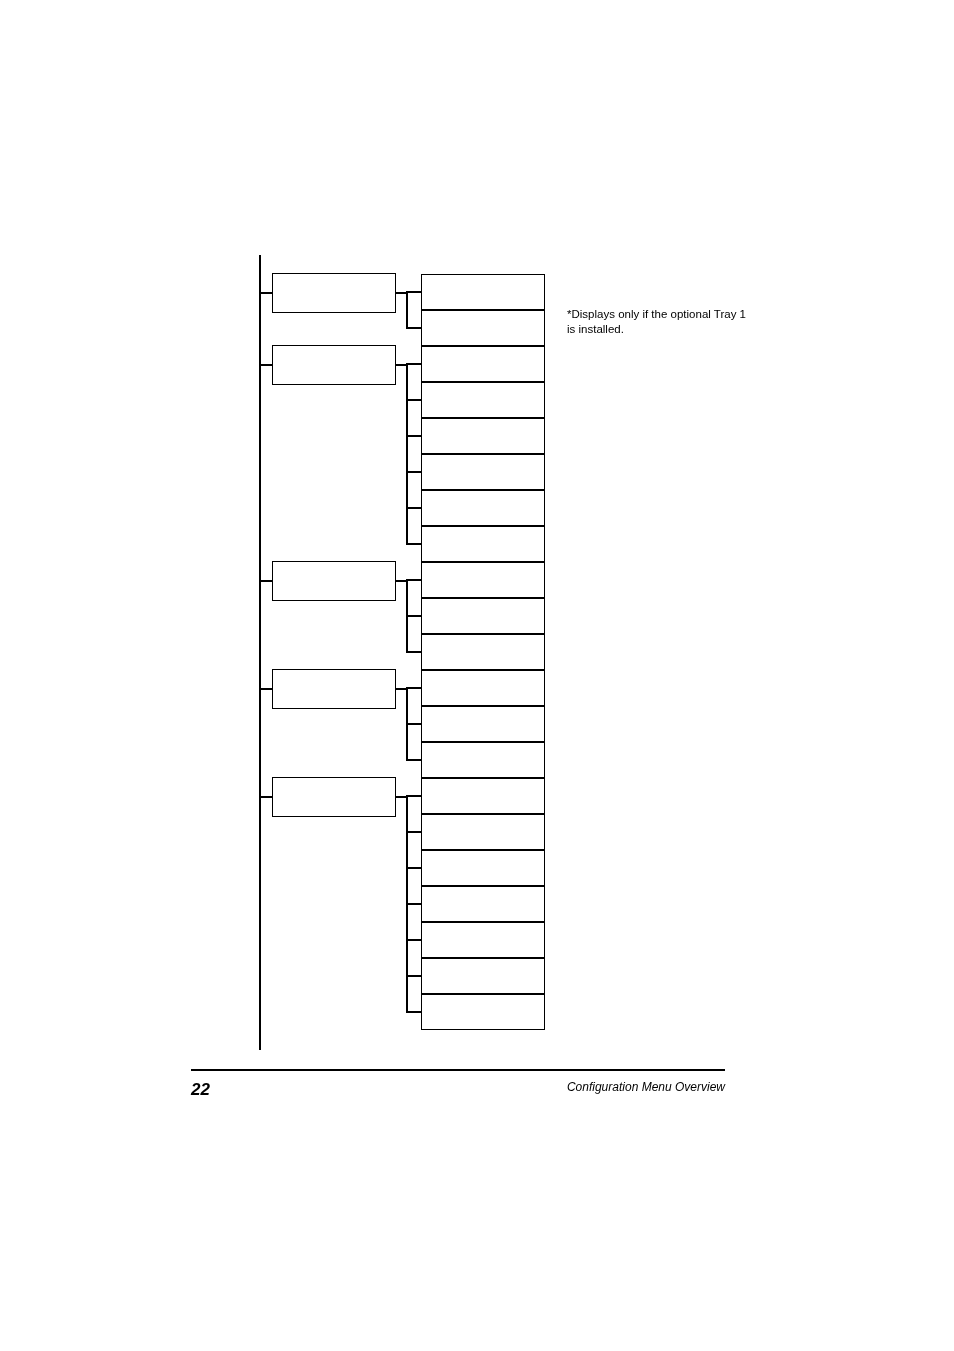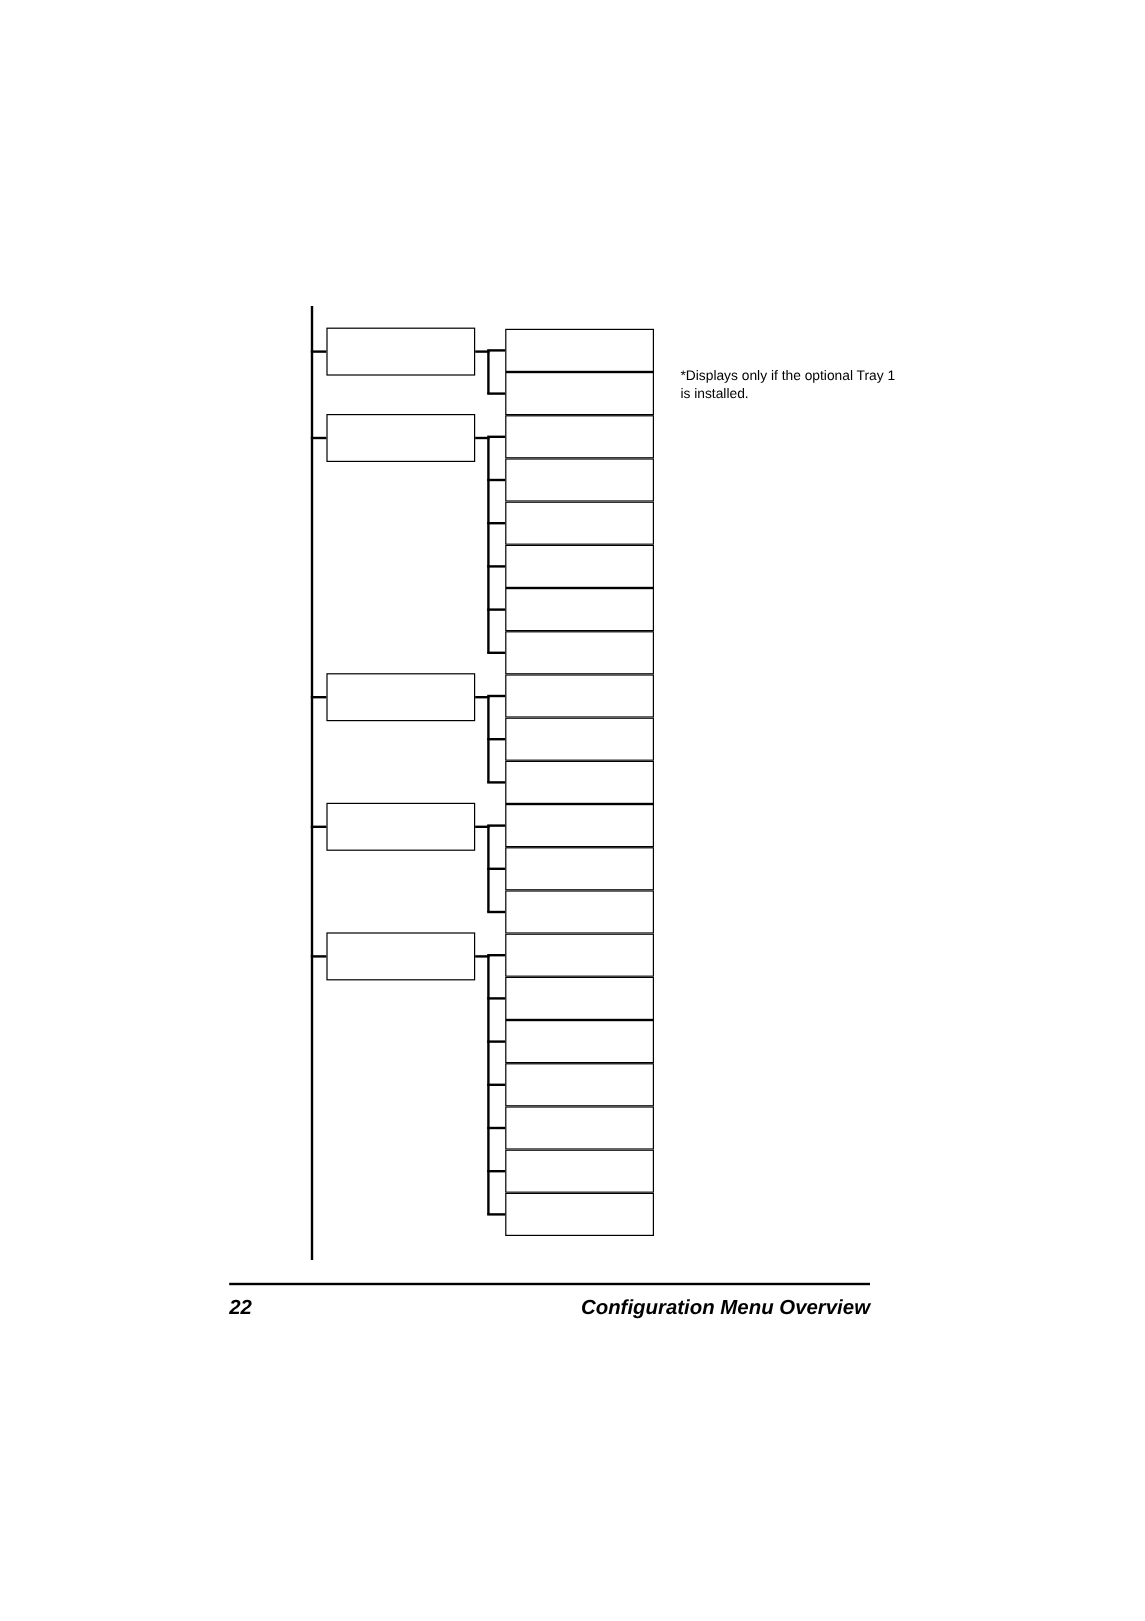--- a/index.html
+++ b/index.html
@@ -102,22 +102,22 @@
   #page-footer .page-num {
     font-family: "Liberation Sans", sans-serif;
     font-style: italic;
     font-weight: bold;
     font-size: 17px;
     color: #000000;
   }
   #page-footer .chapter {
     font-family: "Liberation Sans", sans-serif;
     font-style: italic;
-    font-weight: bold;
-    font-size: 17px;
+    font-weight: normal;
+    font-size: 12px;
     color: #000000;
   }
 </style>
 </head>
 <body>
 
 <div id="diagram">
   <div class="trunk"></div>
 
 <div class="node level1" style="top: 273px;"></div>

